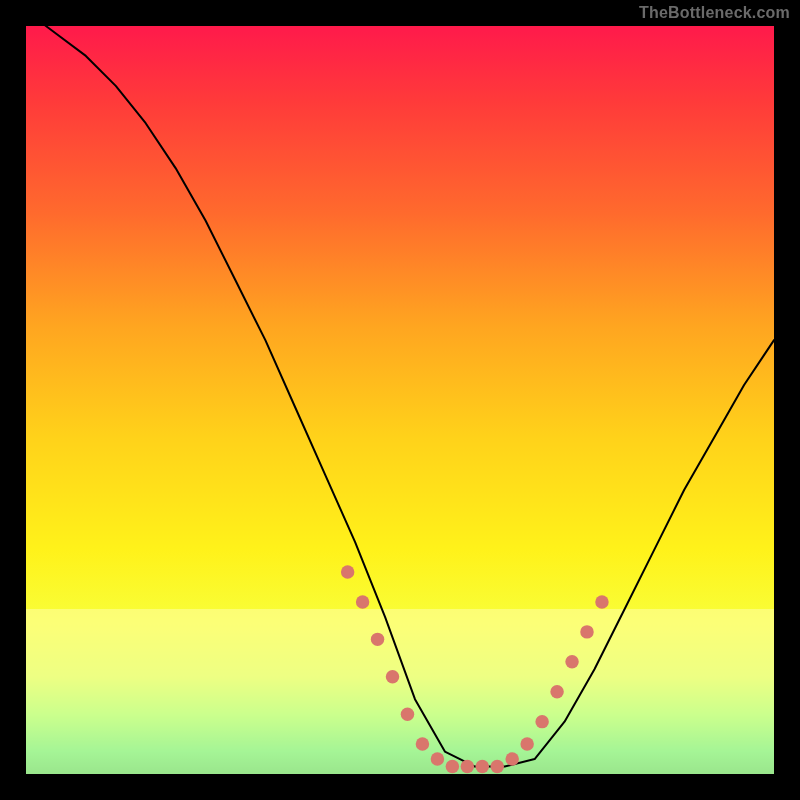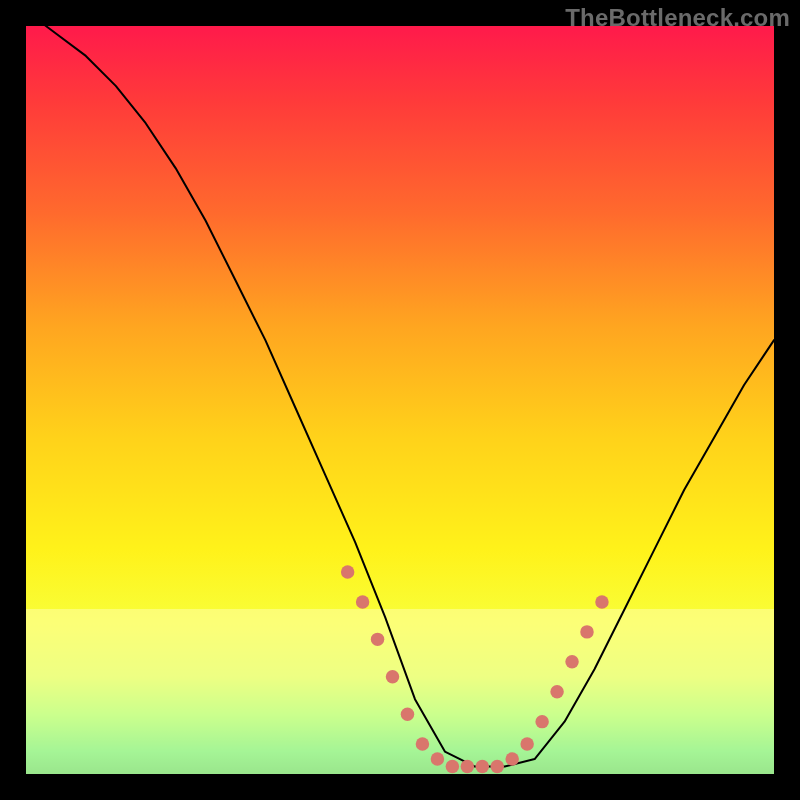--- a/index.html
+++ b/index.html
@@ -59,21 +59,21 @@
     stroke-linejoin: round;
   }
   .points-g circle {
     fill: #d9766c;
   }
   .watermark {
     position: absolute;
     top: 4px;
     right: 10px;
     color: #6a6a6a;
-    font-size: 24px;
+    font-size: 16px;
     font-weight: 600;
     letter-spacing: 0.2px;
     user-select: none;
   }
 </style>
 </head>
 <body>
 
 <div class="chart-wrap">
   <span class="watermark">TheBottleneck.com</span>

